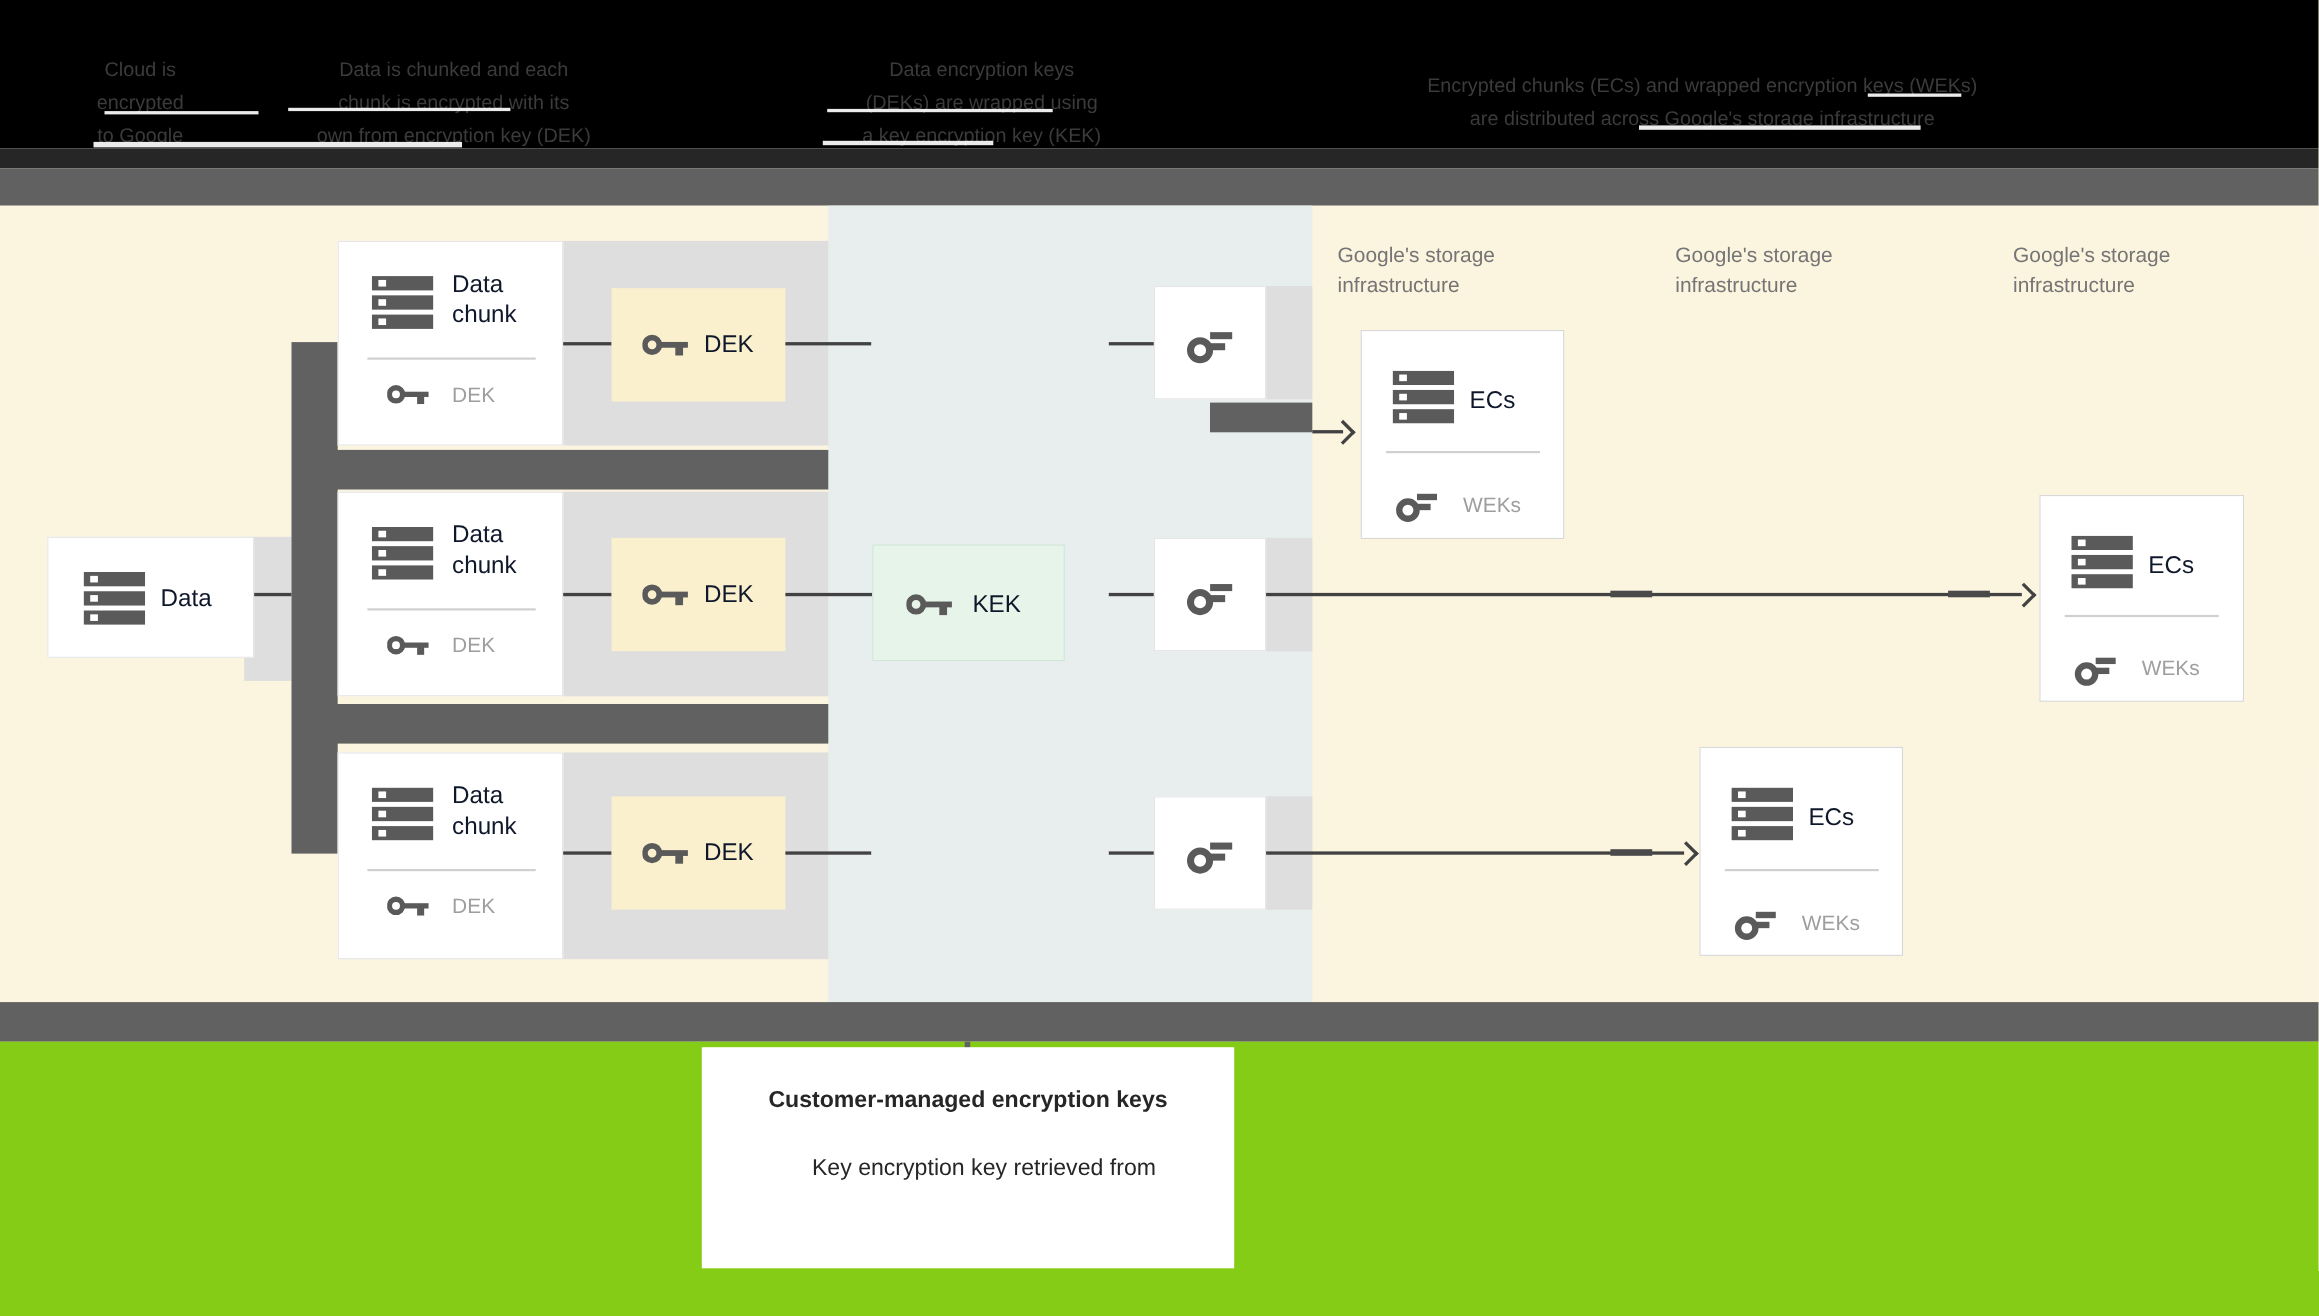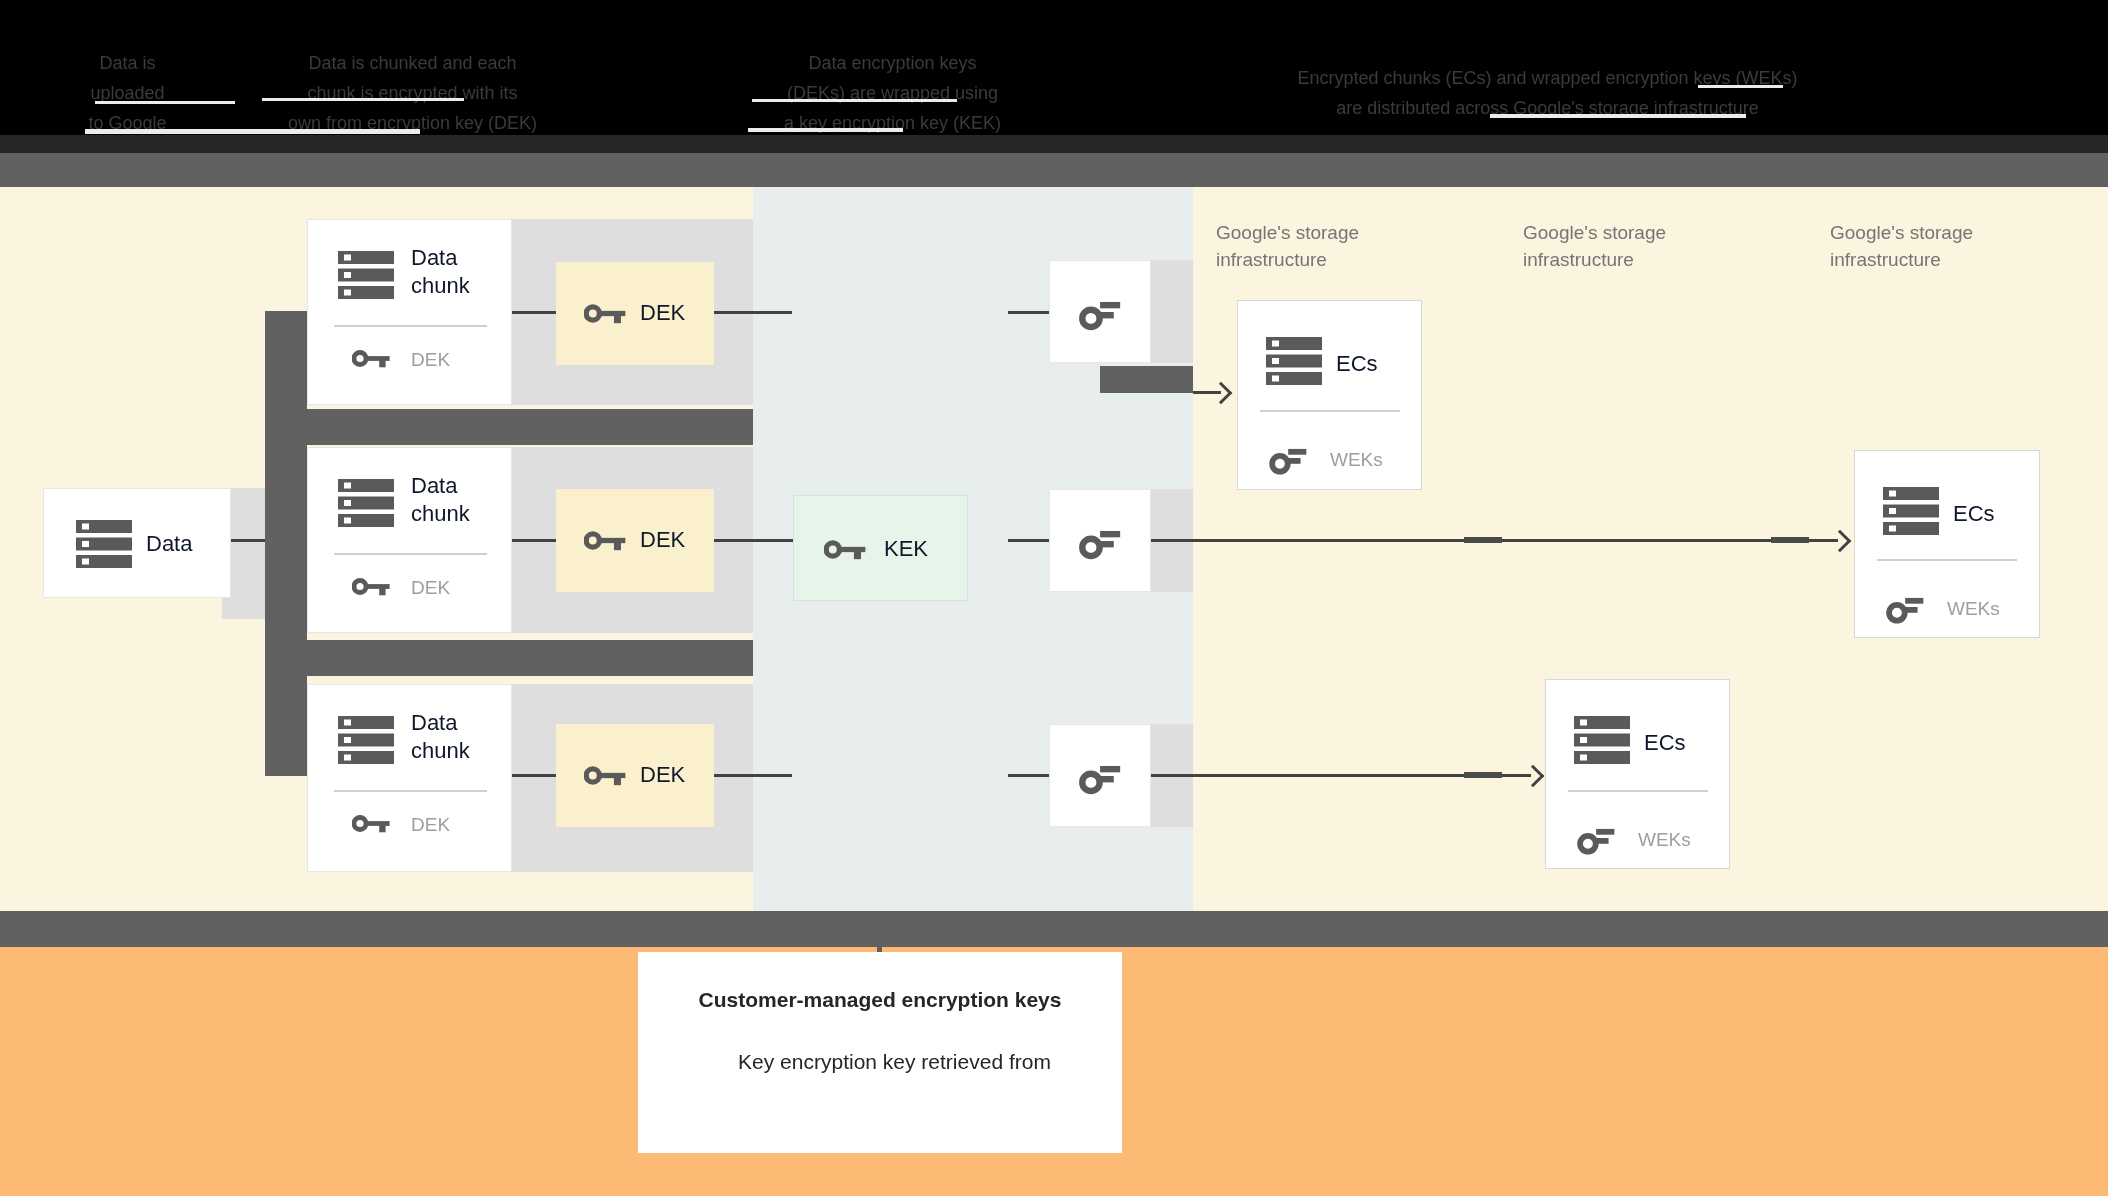--- a/index.html
+++ b/index.html
@@ -22,34 +22,34 @@
   .dkgray{background:#616161;}
   .line{background:#424242;height:3px;}
   .line-thick{background:#4a4a4a;height:6px;}
   .divider{background:#d0d0d0;height:2px;}
   .chev{width:16px;height:16px;border-top:3px solid #424242;border-right:3px solid #424242;transform:rotate(45deg);box-sizing:border-box;}
   
   .lbl{color:#0f172a;font-size:22px;line-height:28px;white-space:nowrap;}
   .lbl-sm{color:#9e9e9e;font-size:19px;white-space:nowrap;}
   .storage-lbl{color:#757575;font-size:19px;line-height:27px;}
   
-  .footer{left:0;top:947px;width:2108px;height:249px;background:#fdba74;}
+  .footer{left:0;top:947px;width:2108px;height:249px;background:#84cc16;}
   .cap-box{left:638px;top:5px;width:484px;height:201px;background:#ffffff;text-align:center;color:#262626;font-size:21px;line-height:31px;}
   .b{font-weight:bold;}
   svg{display:block;}
 </style>
 </head>
 <body>
 
 <div id="stage">
 
   <div class="abs hdr">
     <div class="abs hdr-col" style="left:30px;top:48px;width:195px;">
-      <div>Data is</div>
-      <div>uploaded</div>
+      <div>Cloud is</div>
+      <div>encrypted</div>
       <div>to Google</div>
     </div>
     <div class="abs hdr-col" style="left:255px;top:48px;width:315px;">
       <div>Data is chunked and each</div>
       <div>chunk is encrypted with its</div>
       <div>own from encryption key (DEK)</div>
     </div>
     <div class="abs hdr-col" style="left:1290px;top:63px;width:515px;">
       <div>Encrypted chunks (ECs) and wrapped encryption keys (WEKs)</div>
       <div>are distributed across Google's storage infrastructure</div>

